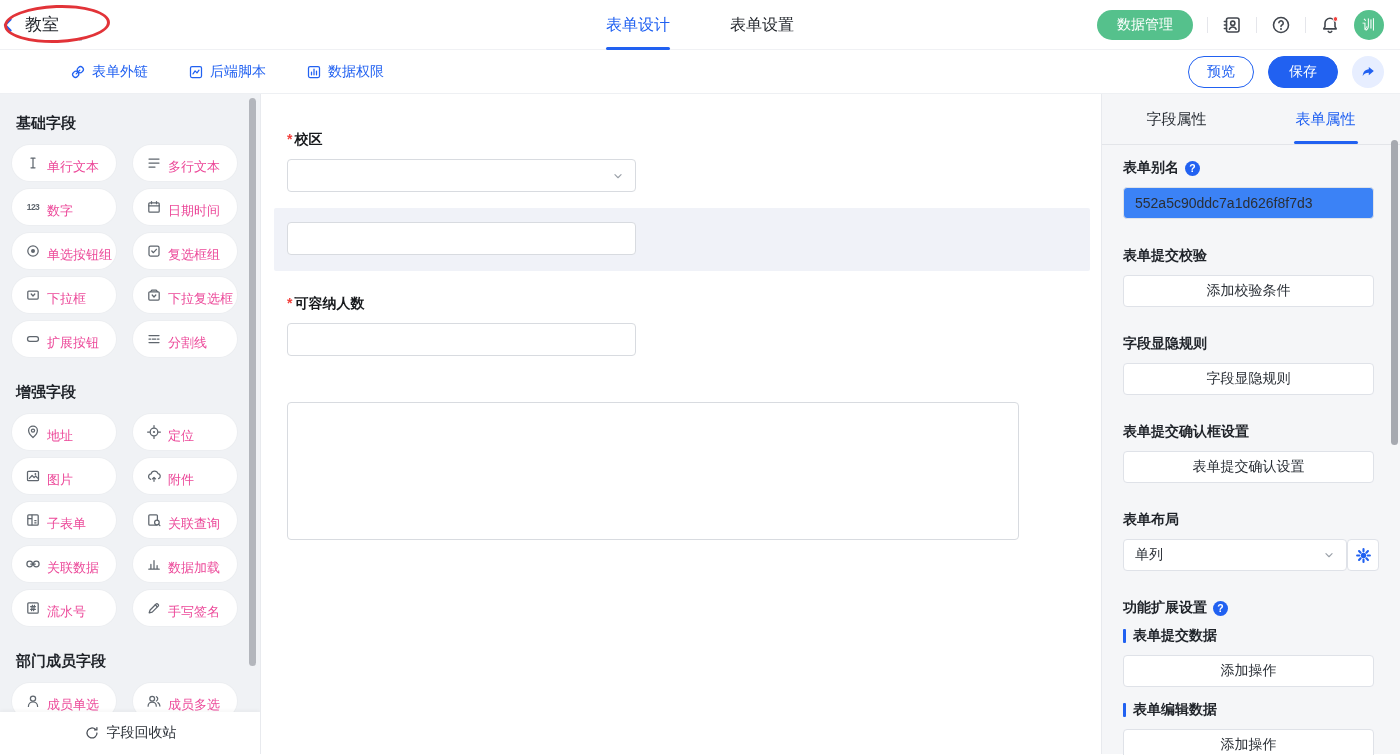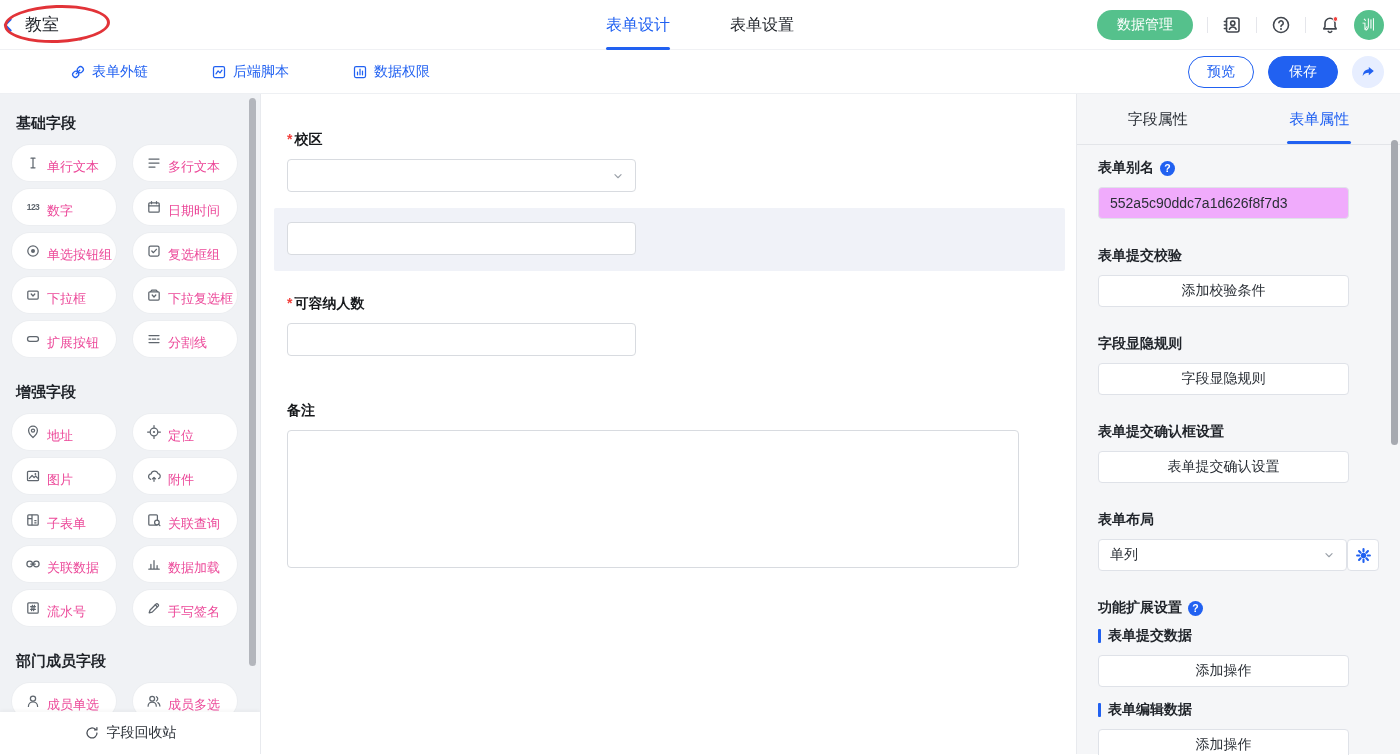--- a/index.html
+++ b/index.html
@@ -20,21 +20,21 @@
   .top-tab.active .tab-underline { position:absolute; left:50%; transform:translateX(-50%); bottom:0; width:64px; height:3px; background:#2161f1; border-radius:2px; }
   .top-right { position:absolute; right:16px; top:0; height:50px; display:flex; align-items:center; gap:14px; }
   .btn-green { height:30px; padding:0 20px; background:#55c18c; color:#fff; font-size:14px; border:none; border-radius:15px; cursor:pointer; }
   .vsep { width:1px; height:16px; background:#e5e6eb; }
   .hicon { width:20px; height:20px; color:#41464d; cursor:pointer; position:relative; }
   .hicon svg { width:20px; height:20px; display:block; }
   .avatar { width:30px; height:30px; border-radius:50%; background:#55c18c; color:#fff; font-size:13px; display:flex; align-items:center; justify-content:center; cursor:pointer; }
 
   
   .toolbar { height:44px; background:#fff; border-bottom:1px solid #eef0f3; display:flex; align-items:center; padding:0 16px; }
-  .tool-links { display:flex; gap:63px; padding-left:54px; }
+  .tool-links { display:flex; gap:40px; padding-left:54px; }
   .tool-link { display:flex; align-items:center; gap:6px; color:#2161f1; font-size:14px; cursor:pointer; }
   .tool-link svg { width:16px; height:16px; }
   .tool-right { margin-left:auto; display:flex; align-items:center; gap:14px; }
   .btn-outline { height:32px; padding:0 18px; background:#fff; border:1px solid #2161f1; color:#2161f1; font-size:14px; border-radius:16px; cursor:pointer; }
   .btn-primary { height:32px; padding:0 20px; background:#2161f1; border:1px solid #2161f1; color:#fff; font-size:14px; border-radius:16px; cursor:pointer; }
   .share-circle { width:32px; height:32px; border-radius:50%; background:#e7eeff; display:flex; align-items:center; justify-content:center; cursor:pointer; }
   .share-circle svg { width:16px; height:16px; }
 
   
   .content { position:relative; display:flex; height:660px; }
@@ -60,30 +60,30 @@
   .field-label { font-size:14px; font-weight:700; color:#17191c; margin-bottom:10px; }
   .req { color:#f2413d; margin-right:2px; }
   .ctl-select, .ctl-input { width:349px; height:33px; background:#fff; border:1px solid #d8dbe0; border-radius:4px; position:relative; }
   .ctl-select { display:flex; align-items:center; justify-content:flex-end; padding-right:10px; cursor:pointer; }
   .ctl-select svg { width:14px; height:14px; color:#9aa0a8; }
   .ctl-input input { width:100%; height:100%; border:none; outline:none; background:transparent; padding:0 10px; font-size:14px; font-family:inherit; }
   .ctl-textarea { width:732px; height:138px; background:#fff; border:1px solid #d8dbe0; border-radius:4px; }
   .ctl-textarea textarea { width:100%; height:100%; border:none; outline:none; background:transparent; resize:none; padding:8px 10px; font-size:14px; font-family:inherit; }
 
   
-  .panel { position:relative; width:324px; background:#f5f6f8; border-left:1px solid #e8eaee; }
+  .panel { position:relative; width:299px; background:#f5f6f8; border-left:1px solid #e8eaee; }
   .panel-tabs { height:51px; display:flex; border-bottom:1px solid #e3e5e9; }
   .panel-tab { position:relative; flex:1; display:flex; align-items:center; justify-content:center; font-size:15px; color:#2a2f36; cursor:pointer; }
   .panel-tab.active { color:#2161f1; }
   .panel-tab.active .tab-underline { position:absolute; left:50%; transform:translateX(-50%); bottom:0; width:64px; height:3px; background:#2161f1; border-radius:2px; }
   .panel-body { padding:14px 21px 0 21px; }
   .p-title { display:flex; align-items:center; gap:6px; font-size:14px; font-weight:700; color:#1f2329; margin-bottom:10px; }
   .p-gap { margin-top:28px; }
   .q-badge { width:15px; height:15px; border-radius:50%; background:#2161f1; color:#fff; font-size:10.5px; font-weight:700; display:flex; align-items:center; justify-content:center; cursor:pointer; }
-  .p-input { width:251px; height:32px; background:#f0abfc; border:1px solid #dfe2e8; border-radius:4px; }
+  .p-input { width:251px; height:32px; background:#3b82f6; border:1px solid #dfe2e8; border-radius:4px; }
   .p-input input { width:100%; height:100%; border:none; outline:none; background:transparent; padding:0 11px; font-size:14px; color:#2a2f36; font-family:inherit; }
   .p-btn { width:251px; height:32px; background:#fff; border:1px solid #dfe2e8; border-radius:4px; font-size:14px; color:#2a2f36; cursor:pointer; font-family:inherit; }
   .layout-row { display:flex; gap:0; }
   .p-select { flex:1; height:32px; background:#fff; border:1px solid #dfe2e8; border-radius:4px; display:flex; align-items:center; justify-content:space-between; padding:0 10px 0 11px; font-size:14px; color:#2a2f36; cursor:pointer; }
   .p-select svg { width:14px; height:14px; color:#9aa0a8; }
   .gear-btn { width:32px; height:32px; background:#fff; border:1px solid #dfe2e8; border-radius:4px; display:flex; align-items:center; justify-content:center; color:#2161f1; cursor:pointer; }
   .gear-btn svg { width:17px; height:17px; }
   .ext-head { display:flex; align-items:center; gap:7px; font-size:14px; font-weight:700; color:#1f2329; margin:14px 0 10px 0; }
   .ext-bar { width:3px; height:14px; background:#2161f1; border-radius:1px; }
   .panel-thumb { position:absolute; right:2px; top:46px; width:7px; height:305px; background:#a6a9b0; border-radius:4px; }
@@ -414,21 +414,20 @@
         </div>
       </div>
       <div class="field-row highlight">
         <div class="ctl-input"><input type="text" value="" style=""></div>
       </div>
       <div class="field-row" style="margin-top:10px;">
         <div class="field-label"><span class="req">*</span><span>可容纳人数</span></div>
         <div class="ctl-input"><input type="text" value="" style=""></div>
       </div>
       <div class="field-row" style="margin-top:16px;">
-        <div class="field-label"><span>备注</span></div>
         <div class="ctl-textarea"><textarea placeholder="" style=""></textarea></div>
       </div>
     </main>
 
     <section class="panel">
       <div class="panel-tabs">
         <div class="panel-tab">
           <span>字段属性</span>
         </div>
         <div class="panel-tab active">

